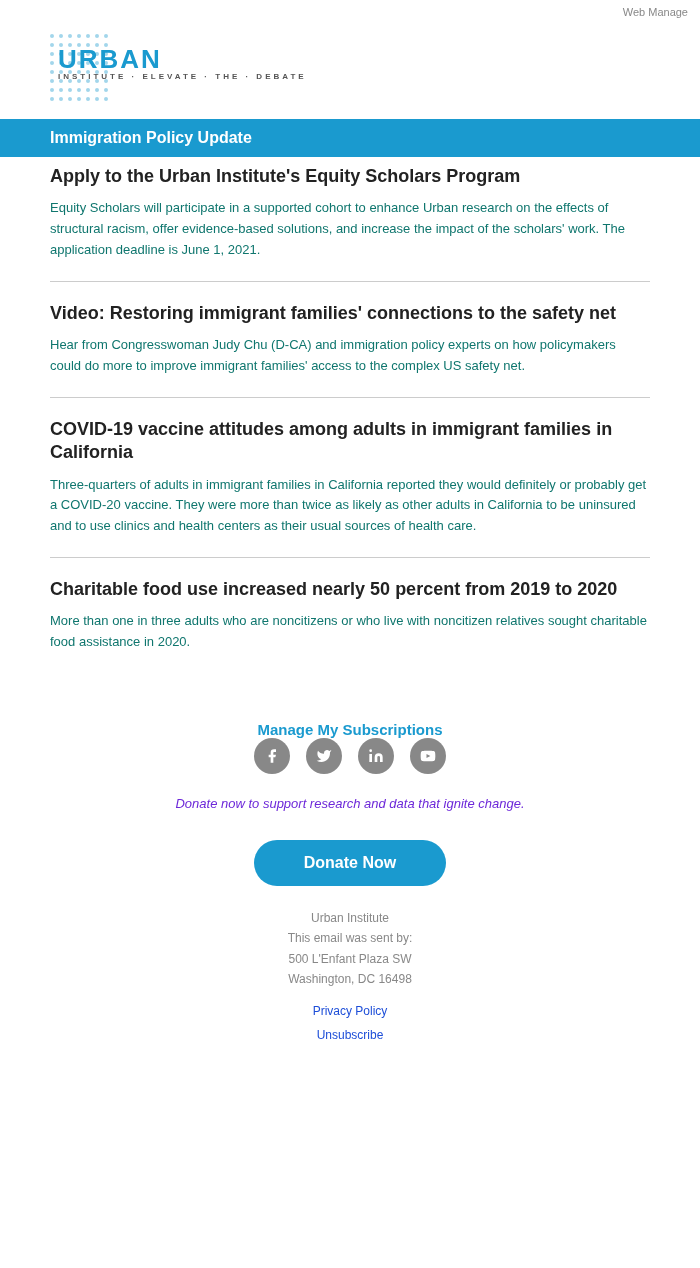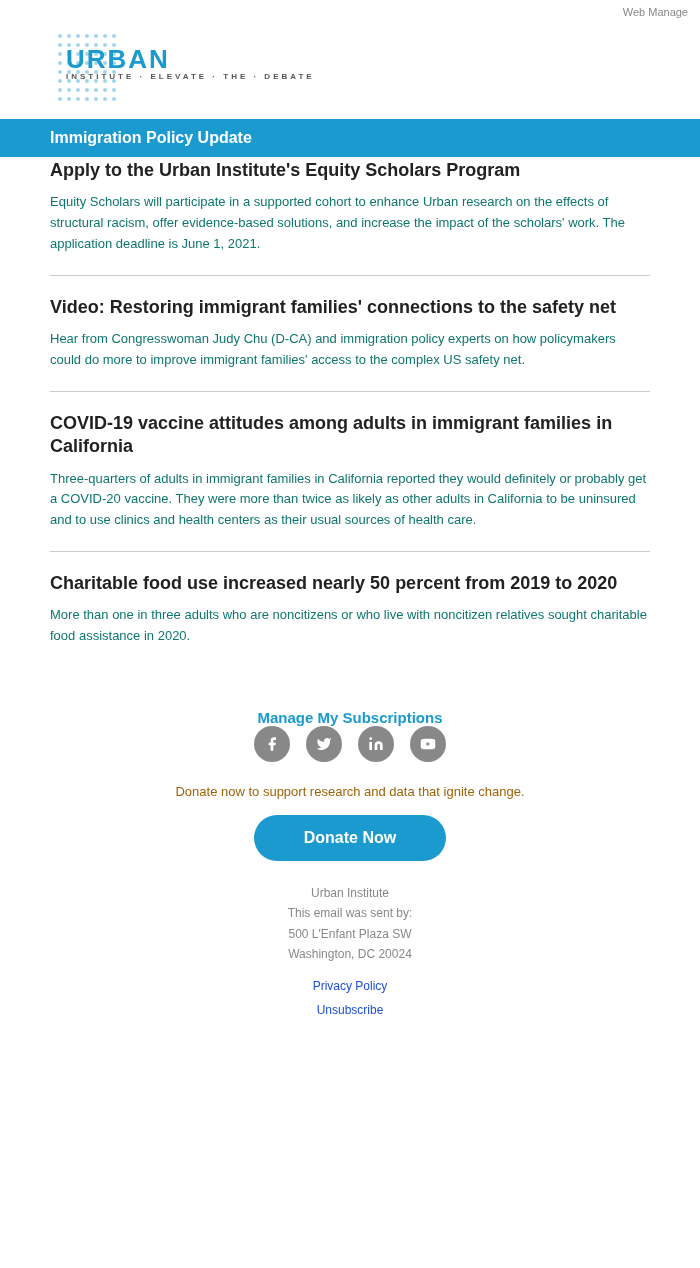--- a/index.html
+++ b/index.html
@@ -23,38 +23,37 @@
       font-size: 11px;
       color: #888;
       background: #fff;
     }
     .web-version-link {
       color: #888;
       text-decoration: none;
     }
     .header {
       padding: 10px 50px 15px 50px;
-      margin-left: 8px;
     }
     .logo-container {
       display: flex;
       align-items: center;
     }
     .banner {
       background: #1a9acf;
       padding: 10px 50px;
       margin: 0;
     }
     .banner-title {
       color: #ffffff;
       font-size: 16px;
       font-weight: bold;
     }
     .content {
-      padding: 2px 50px;
+      padding: 8px 50px;
     }
     .article {
       padding-bottom: 20px;
       margin-bottom: 20px;
       border-bottom: 1px solid #ccc;
     }
     .article:last-child {
       border-bottom: none;
     }
     .article-title {
@@ -94,22 +93,23 @@
       display: flex;
       align-items: center;
       justify-content: center;
       color: #fff;
       font-size: 14px;
       text-decoration: none;
       cursor: pointer;
     }
     .donate-text {
       font-size: 13px;
-      color: #a16207;
-      margin-bottom: 16px;
+      color: #6d28d9;
+      font-style: italic;
+      margin-bottom: 29px;
     }
     .donate-btn {
       background: #1a9acf;
       color: #fff;
       border: none;
       border-radius: 25px;
       padding: 14px 50px;
       font-size: 16px;
       font-weight: bold;
       cursor: pointer;
@@ -271,21 +271,21 @@
     </div>
 
     <div class="donate-text">Donate now to support research and data that ignite change.</div>
 
     <button class="donate-btn">Donate Now</button>
 
     <div class="address-block">
       <div>Urban Institute</div>
       <div>This email was sent by:</div>
       <div>500 L'Enfant Plaza SW</div>
-      <div>Washington, DC 20024</div>
+      <div>Washington, DC 16498</div>
     </div>
 
     <div class="footer-links">
       <a class="footer-link">Privacy Policy</a>
       <a class="footer-link">Unsubscribe</a>
     </div>
 
   </div>
 
 </div>

